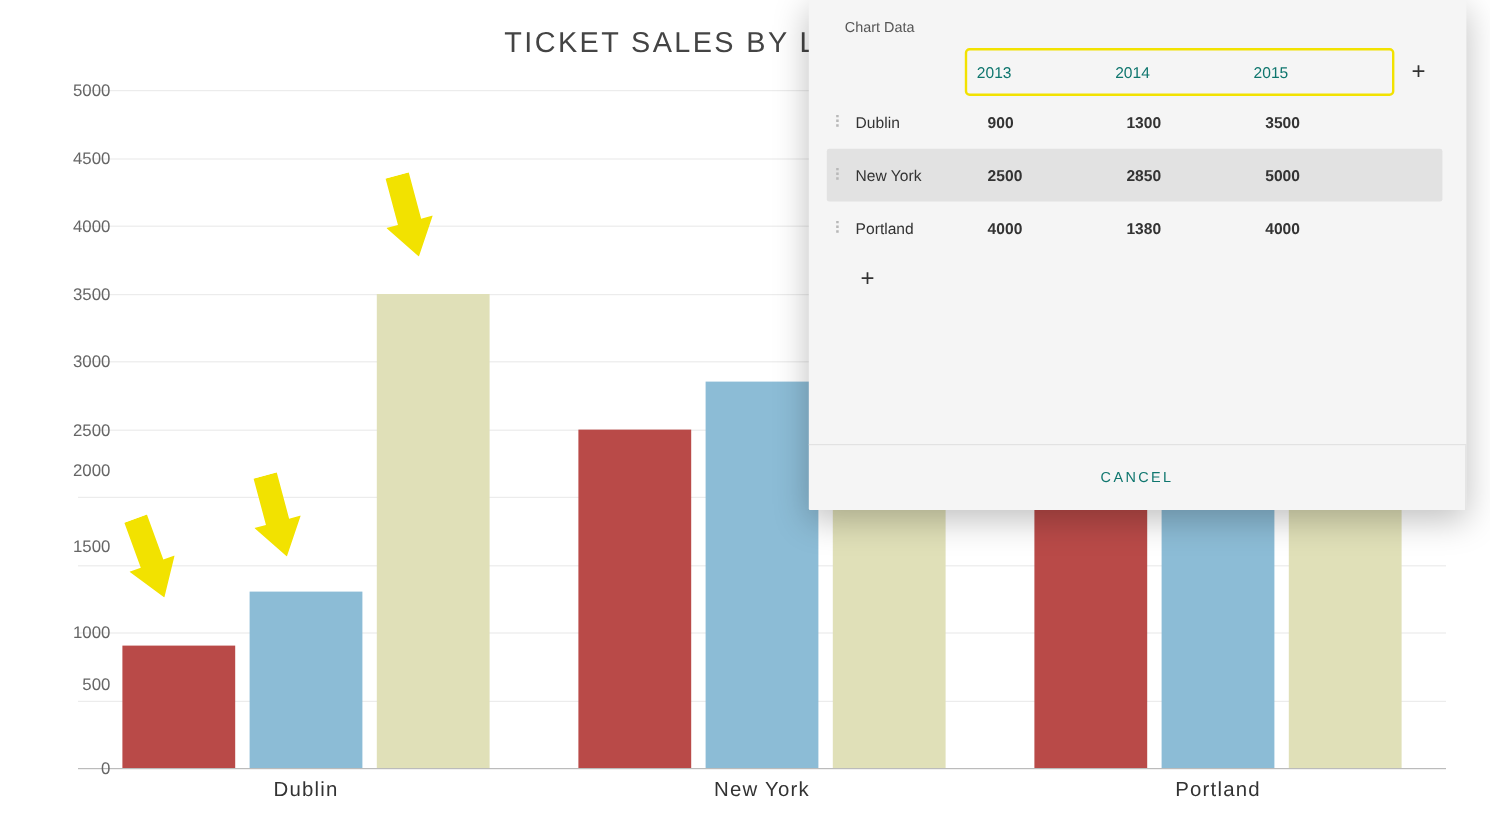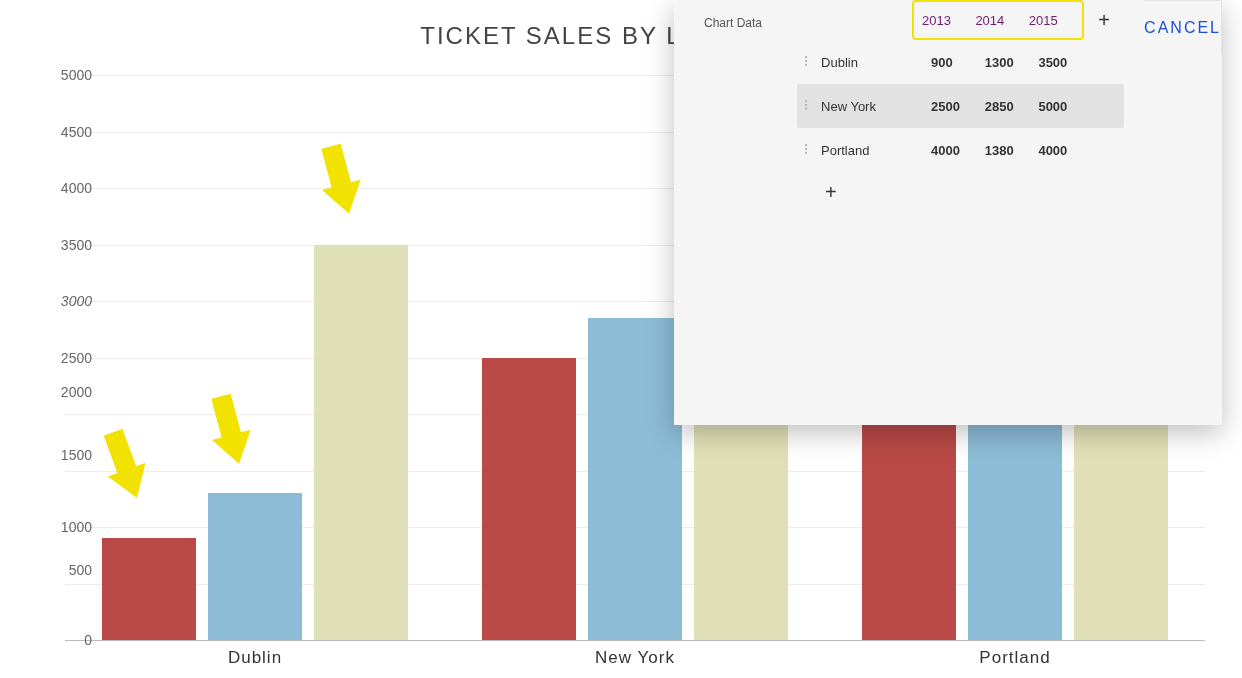--- a/index.html
+++ b/index.html
@@ -87,20 +87,21 @@
   .panel {
     position: absolute;
     top: 0;
     right: 20px;
     width: 548px;
     height: 425px;
     background: #f5f5f5;
     box-shadow: 0 8px 28px rgba(0,0,0,0.25);
     border-radius: 1px;
     display: flex;
+    flex-direction: column;
   }
   .panel-header {
     font-size: 12px;
     color: #555;
     padding: 16px 20px 10px 30px;
   }
 
   .table-wrap {
     flex: 1;
     padding: 0 20px 0 15px;
@@ -118,21 +119,21 @@
     display: flex;
     height: 36px;
     align-items: center;
     border: 2px solid #f2e200;
     border-radius: 4px;
     padding: 0 4px;
   }
   .xlabel-cell {
     flex: 1;
     font-size: 13px;
-    color: #701a75;
+    color: #0f766e;
     padding: 0 4px;
   }
   .add-col {
     width: 40px;
     flex: none;
     display: flex;
     align-items: center;
     justify-content: center;
     font-size: 20px;
     color: #333;
@@ -187,23 +188,23 @@
   .panel-footer {
     height: 54px;
     border-top: 1px solid #e2e2e2;
     display: flex;
   }
   .panel-btn {
     flex: 1;
     display: flex;
     align-items: center;
     justify-content: center;
-    font-size: 16px;
+    font-size: 12px;
     letter-spacing: 2px;
-    color: #1d4ed8;
+    color: #0f766e;
     cursor: pointer;
   }
   .panel-footer .panel-btn:first-child {
     border-right: 1px solid #e2e2e2;
   }
 </style>
 </head>
 <body>
 
 <div class="chart-title">TICKET SALES BY LOCATION (</div>
@@ -293,21 +294,21 @@
 
   <div class="panel-footer">
     <div class="panel-btn">CANCEL</div>
   </div>
 </div>
 
 <div class="y-axis-label" style="top: 75px;">5000</div>
 <div class="y-axis-label" style="top: 131.5px;">4500</div>
 <div class="y-axis-label" style="top: 188px;">4000</div>
 <div class="y-axis-label" style="top: 244.5px;">3500</div>
-<div class="y-axis-label" style="top: 301px; font-style: italic;">3000</div>
+<div class="y-axis-label" style="top: 301px;">3000</div>
 <div class="y-axis-label" style="top: 357.5px;">2500</div>
 <div class="y-axis-label" style="top: 392px; text-align: right;">2000</div>
 <div class="y-axis-label" style="top: 455px;">1500</div>
 <div class="y-axis-label" style="top: 527px;">1000</div>
 <div class="y-axis-label" style="top: 570px;">500</div>
 <div class="y-axis-label" style="top: 640px;">0</div>
 <div class="x-label" style="left: 255px;">Dublin</div>
 <div class="x-label" style="left: 635px;">New York</div>
 <div class="x-label" style="left: 1015px;">Portland</div>
 

